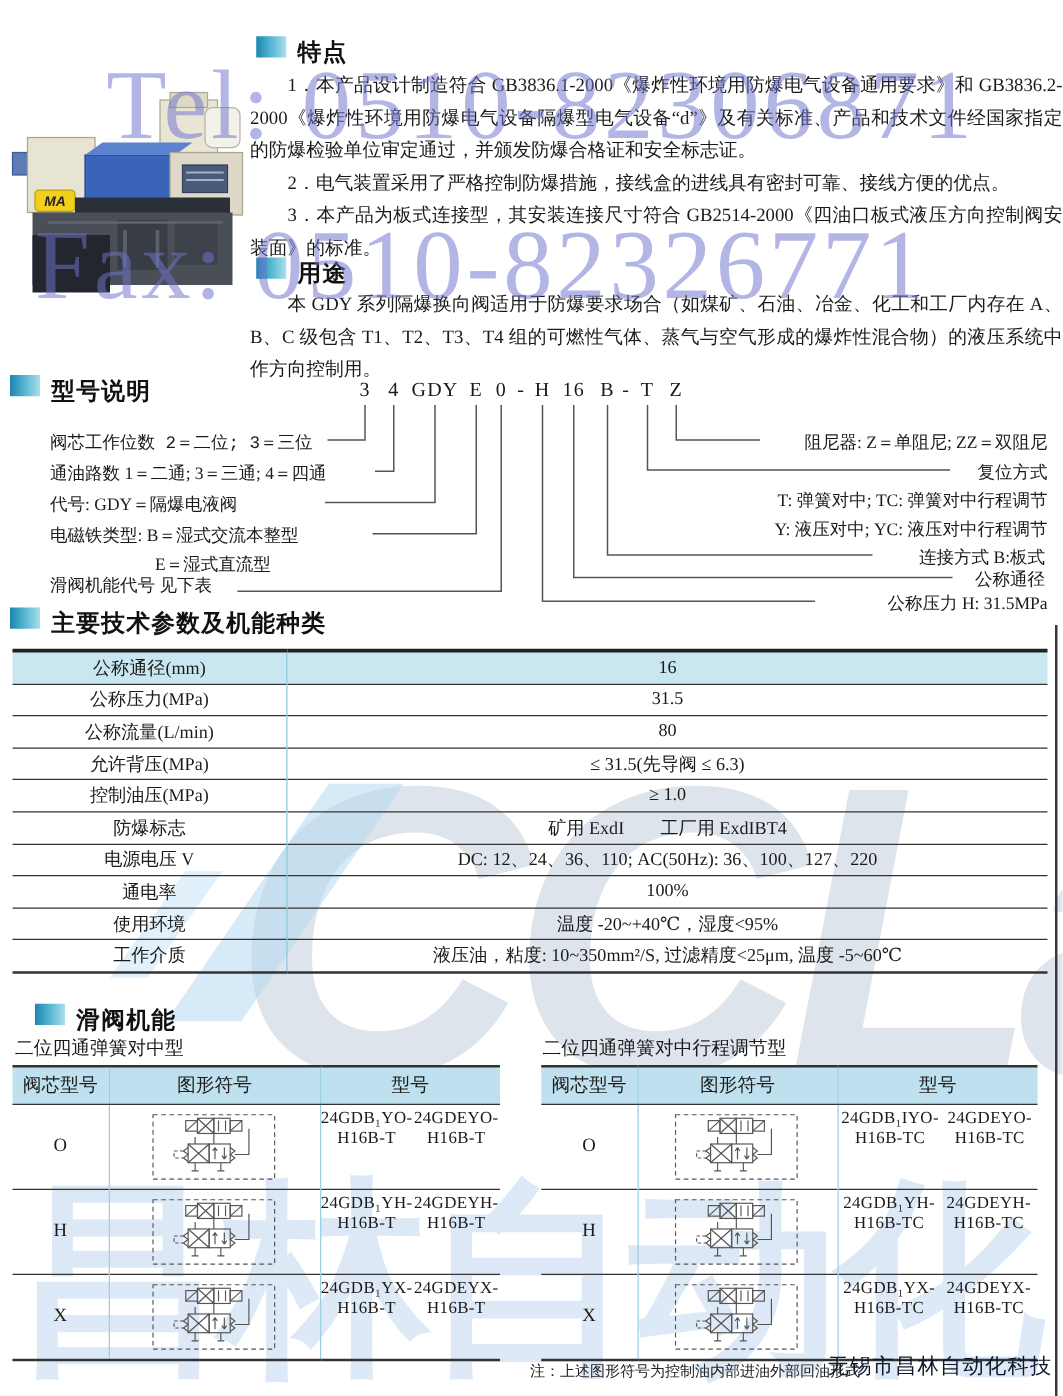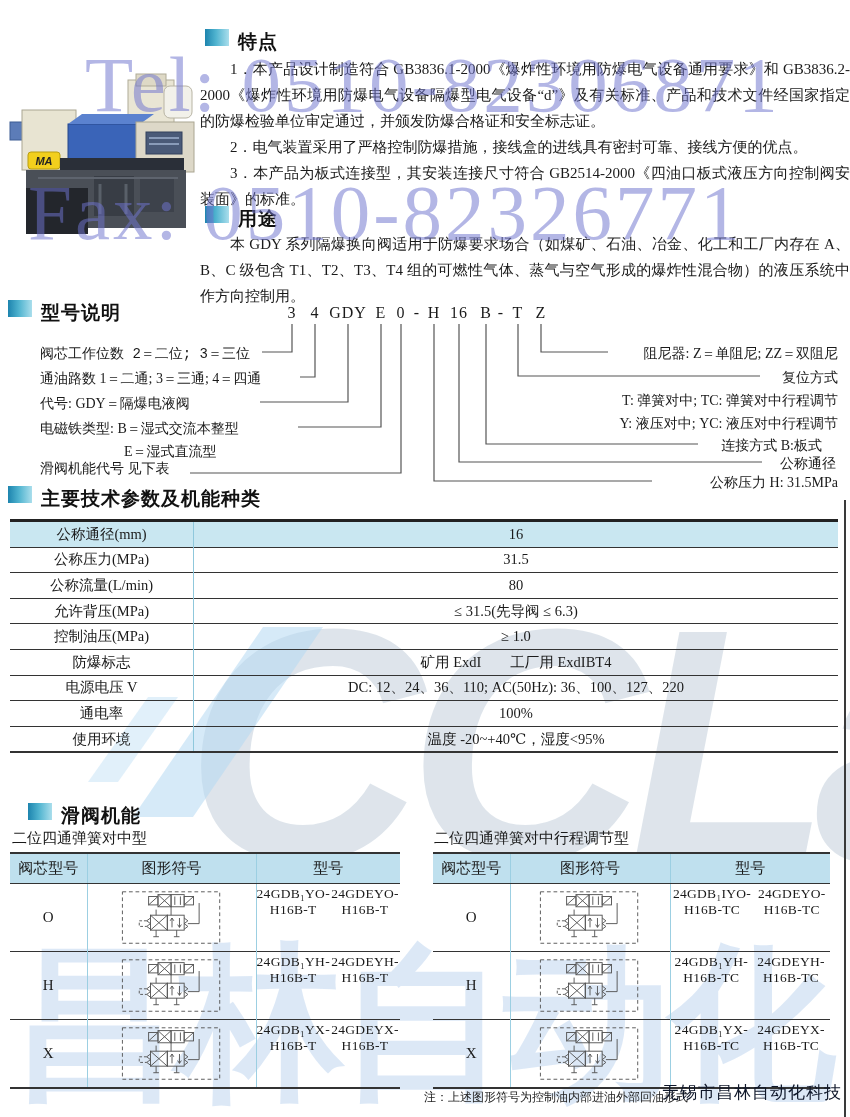--- a/index.html
+++ b/index.html
@@ -19,21 +19,21 @@
   
   .para{font-size:15px;line-height:26px;text-align:justify;text-indent:2em;margin:0;}
   .txtblock{z-index:1;}
   
   .tok{position:absolute;transform:translateX(-50%);font-size:16px;letter-spacing:1px;z-index:2;}
   .mlabel{position:absolute;font-size:14px;white-space:nowrap;z-index:2;}
   .mlabel.r{text-align:right;}
   
   table{border-collapse:collapse;}
   .ptable{position:absolute;left:10px;top:519px;width:828px;table-layout:fixed;z-index:1;}
-  .ptable td{border-top:1.5px solid #333;font-size:14.5px;text-align:center;height:24.6px;padding:0 0;}
+  .ptable td{border-top:1.5px solid #333;font-size:14.5px;text-align:center;height:24.6px;padding:0 18px;}
   .ptable tr:first-child td{border-top:3px solid #222;background:#c9e7f1;}
   .ptable tr:last-child td{border-bottom:2px solid #333;}
   .ptable td.lab{width:183px;border-right:1px solid #8fc8dc;}
   
   .stable{position:absolute;top:852px;table-layout:fixed;z-index:1;}
   .stable th{background:#bfe0ee;border-top:2px solid #333;border-bottom:1.5px solid #333;
     font-size:15px;font-weight:normal;height:27px;margin-left:42px;}
   .stable td{border-top:1.5px solid #333;height:67px;font-size:15px;text-align:center;padding:0;}
   .stable tr:last-child td{border-bottom:2px solid #333;}
   .stable th+th, .stable td+td{border-left:1px solid #9ccfe2;}
@@ -150,21 +150,21 @@
 <div class="mlabel" style="left:40px;top:370px;">通油路数  1＝二通;  3＝三通;  4＝四通</div>
 <div class="mlabel" style="left:40px;top:395px;">代号:  GDY＝隔爆电液阀</div>
 <div class="mlabel" style="left:40px;top:420px;">电磁铁类型:  B＝湿式交流本整型</div>
 <div class="mlabel" style="left:124px;top:443px;">E＝湿式直流型</div>
 <div class="mlabel" style="left:40px;top:460px;">滑阀机能代号  见下表</div>
 
 <div class="mlabel r" style="right:12px;top:345px;">阻尼器:  Z＝单阻尼;   ZZ＝双阻尼</div>
 <div class="mlabel r" style="right:12px;top:369px;">复位方式</div>
 <div class="mlabel r" style="right:12px;top:392px;">T: 弹簧对中;  TC: 弹簧对中行程调节</div>
 <div class="mlabel r" style="right:12px;top:415px;">Y: 液压对中;  YC: 液压对中行程调节</div>
-<div class="mlabel r" style="right:28px;top:437px;margin-left:26px;">连接方式   B:板式</div>
+<div class="mlabel r" style="right:14px;top:437px;margin-left:26px;">连接方式   B:板式</div>
 <div class="mlabel r" style="right:14px;top:455px;">公称通径</div>
 <div class="mlabel r" style="right:12px;top:474px;">公称压力  H: 31.5MPa</div>
 
 <div class="sec-h abs" style="left:8px;top:486px;">
   <span class="sec-icon"></span>
   <span class="sec-title">主要技术参数及机能种类</span>
 </div>
 <table class="ptable">
   <tbody>
       <tr>
@@ -195,20 +195,24 @@
         <td class="lab">电源电压 V</td>
         <td>DC: 12、24、36、110;  AC(50Hz): 36、100、127、220</td>
       </tr>
   <tr>
         <td class="lab">通电率</td>
         <td>100%</td>
       </tr>
   <tr>
         <td class="lab">使用环境</td>
         <td>温度 -20~+40℃，湿度&lt;95%</td>
+      </tr>
+  <tr>
+        <td class="lab">工作介质</td>
+        <td>液压油，粘度: 10~350mm²/S, 过滤精度&lt;25μm, 温度 -5~60℃</td>
       </tr>
 </tbody>
   </table>
 
 <div class="sec-h abs" style="left:28px;top:803px;">
   <span class="sec-icon"></span>
   <span class="sec-title">滑阀机能</span>
 </div>
 <div class="abs subtt" style="left:12px;top:829px;">二位四通弹簧对中型</div>
 <div class="abs subtt" style="left:434px;top:829px;">二位四通弹簧对中行程调节型</div>

